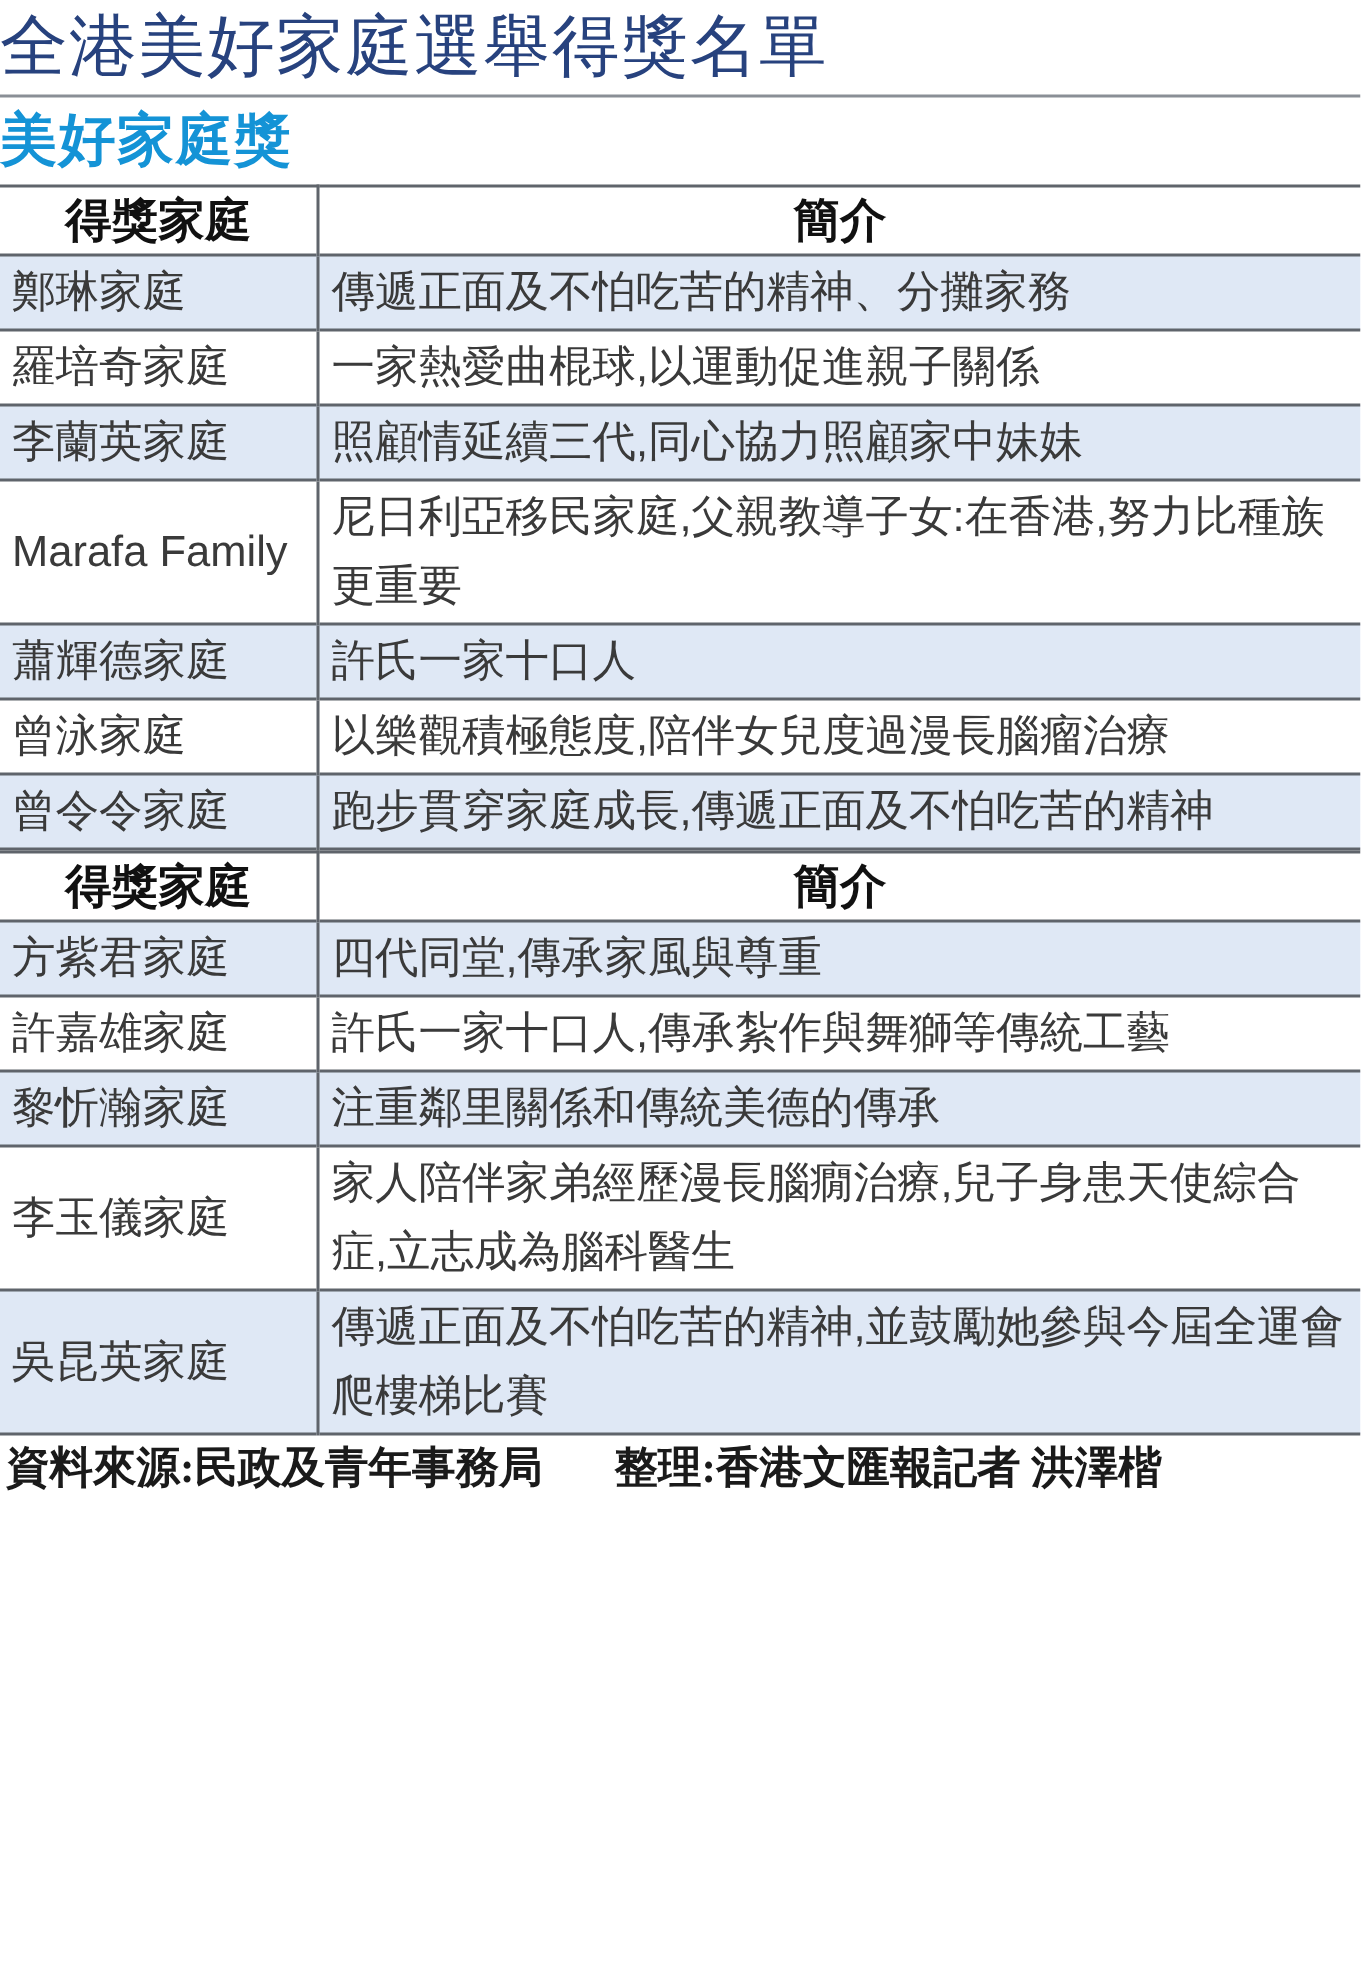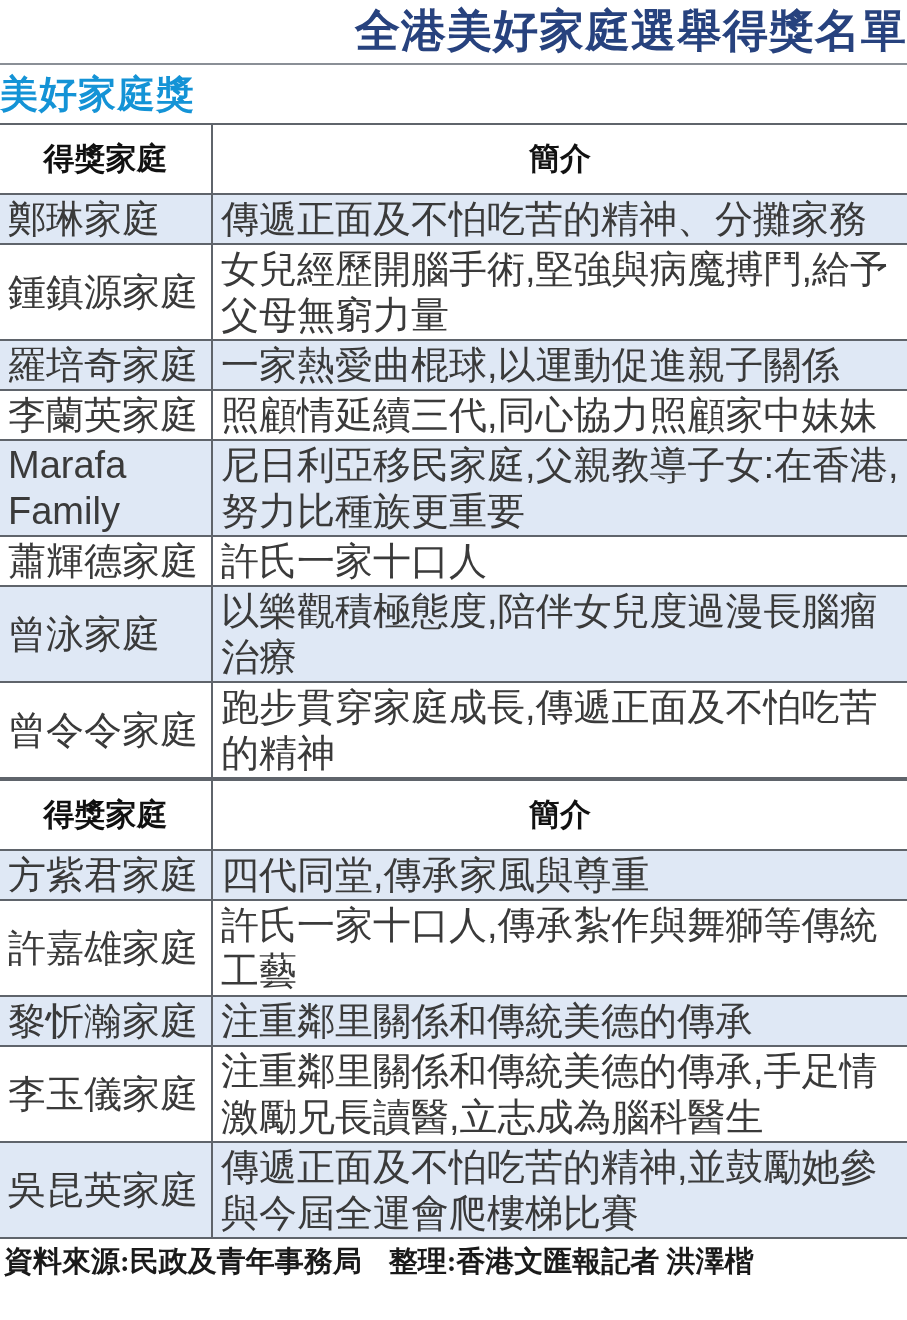--- a/index.html
+++ b/index.html
@@ -7,23 +7,23 @@
     padding: 0;
     background: #ffffff;
     width: 907px;
     font-family: "Liberation Sans", "DejaVu Sans", sans-serif;
   }
   .page {
     width: 907px;
     box-sizing: border-box;
   }
   .main-title {
-    text-align: right;
+    text-align: left;
     font-size: 45px;
-    font-weight: bold;
+    font-weight: normal;
     color: #27427e;
     line-height: 56px;
     padding: 3px 0 4px 0;
     letter-spacing: 1px;
   }
   .title-divider {
     border: none;
     border-top: 2px solid #8a8f96;
     margin: 0;
   }
@@ -44,26 +44,26 @@
   table.award-table th,
   table.award-table td {
     border-top: 2px solid #5f646b;
     vertical-align: middle;
   }
   table.award-table th {
     font-size: 31px;
     font-weight: bold;
     color: #111111;
     text-align: center;
-    padding: 12px 2px;
+    padding: 0 2px;
     line-height: 44px;
     background: #ffffff;
   }
   table.award-table td {
-    font-size: 38px;
+    font-size: 29px;
     color: #3a3a3a;
     line-height: 46px;
     padding: 1px 4px 1px 8px;
   }
   td.desc-cell, th.desc-col { }
   td.family-cell, th.family-col {
     border-right: 2px solid #5f646b;
   }
   td.desc-cell {
     padding-left: 14px;
@@ -71,21 +71,21 @@
   }
   tbody tr:nth-child(odd) td {
     background: #dfe8f5;
   }
   tbody tr:nth-child(even) td {
     background: #ffffff;
   }
   .footer {
     display: flex;
     align-items: baseline;
-    gap: 27px;
+    gap: 48px;
     font-family: "Liberation Serif", "DejaVu Serif", serif;
     font-size: 29px;
     font-weight: bold;
     color: #1a1a1a;
     padding: 5px 2px 6px 4px;
     line-height: 34px;
   }
 </style>
 </head>
 <body>
@@ -105,24 +105,20 @@
     <thead>
       <tr>
         <th class="family-col">得獎家庭</th>
         <th class="desc-col">簡介</th>
       </tr>
     </thead>
     <tbody>
       <tr>
         <td class="family-cell">鄭琳家庭</td>
         <td class="desc-cell">傳遞正面及不怕吃苦的精神、分攤家務</td>
-      </tr>
-      <tr>
-        <td class="family-cell">鍾鎮源家庭</td>
-        <td class="desc-cell">女兒經歷開腦手術,堅強與病魔搏鬥,給予父母無窮力量</td>
       </tr>
       <tr>
         <td class="family-cell">羅培奇家庭</td>
         <td class="desc-cell">一家熱愛曲棍球,以運動促進親子關係</td>
       </tr>
       <tr>
         <td class="family-cell">李蘭英家庭</td>
         <td class="desc-cell">照顧情延續三代,同心協力照顧家中妹妹</td>
       </tr>
       <tr>
@@ -164,21 +160,21 @@
       <tr>
         <td class="family-cell">許嘉雄家庭</td>
         <td class="desc-cell">許氏一家十口人,傳承紮作與舞獅等傳統工藝</td>
       </tr>
       <tr>
         <td class="family-cell">黎忻瀚家庭</td>
         <td class="desc-cell">注重鄰里關係和傳統美德的傳承</td>
       </tr>
       <tr>
         <td class="family-cell">李玉儀家庭</td>
-        <td class="desc-cell">注重鄰里關係和傳統美德的傳承,手足情激勵兄長讀醫,立志成為腦科醫生</td>
+        <td class="desc-cell">家人陪伴家弟經歷漫長腦癇治療,兒子身患天使綜合症,立志成為腦科醫生</td>
       </tr>
       <tr>
         <td class="family-cell">吳昆英家庭</td>
         <td class="desc-cell">傳遞正面及不怕吃苦的精神,並鼓勵她參與今屆全運會爬樓梯比賽</td>
       </tr>
     </tbody>
   </table>
 
   <div class="footer">
     <span>資料來源:民政及青年事務局</span>

